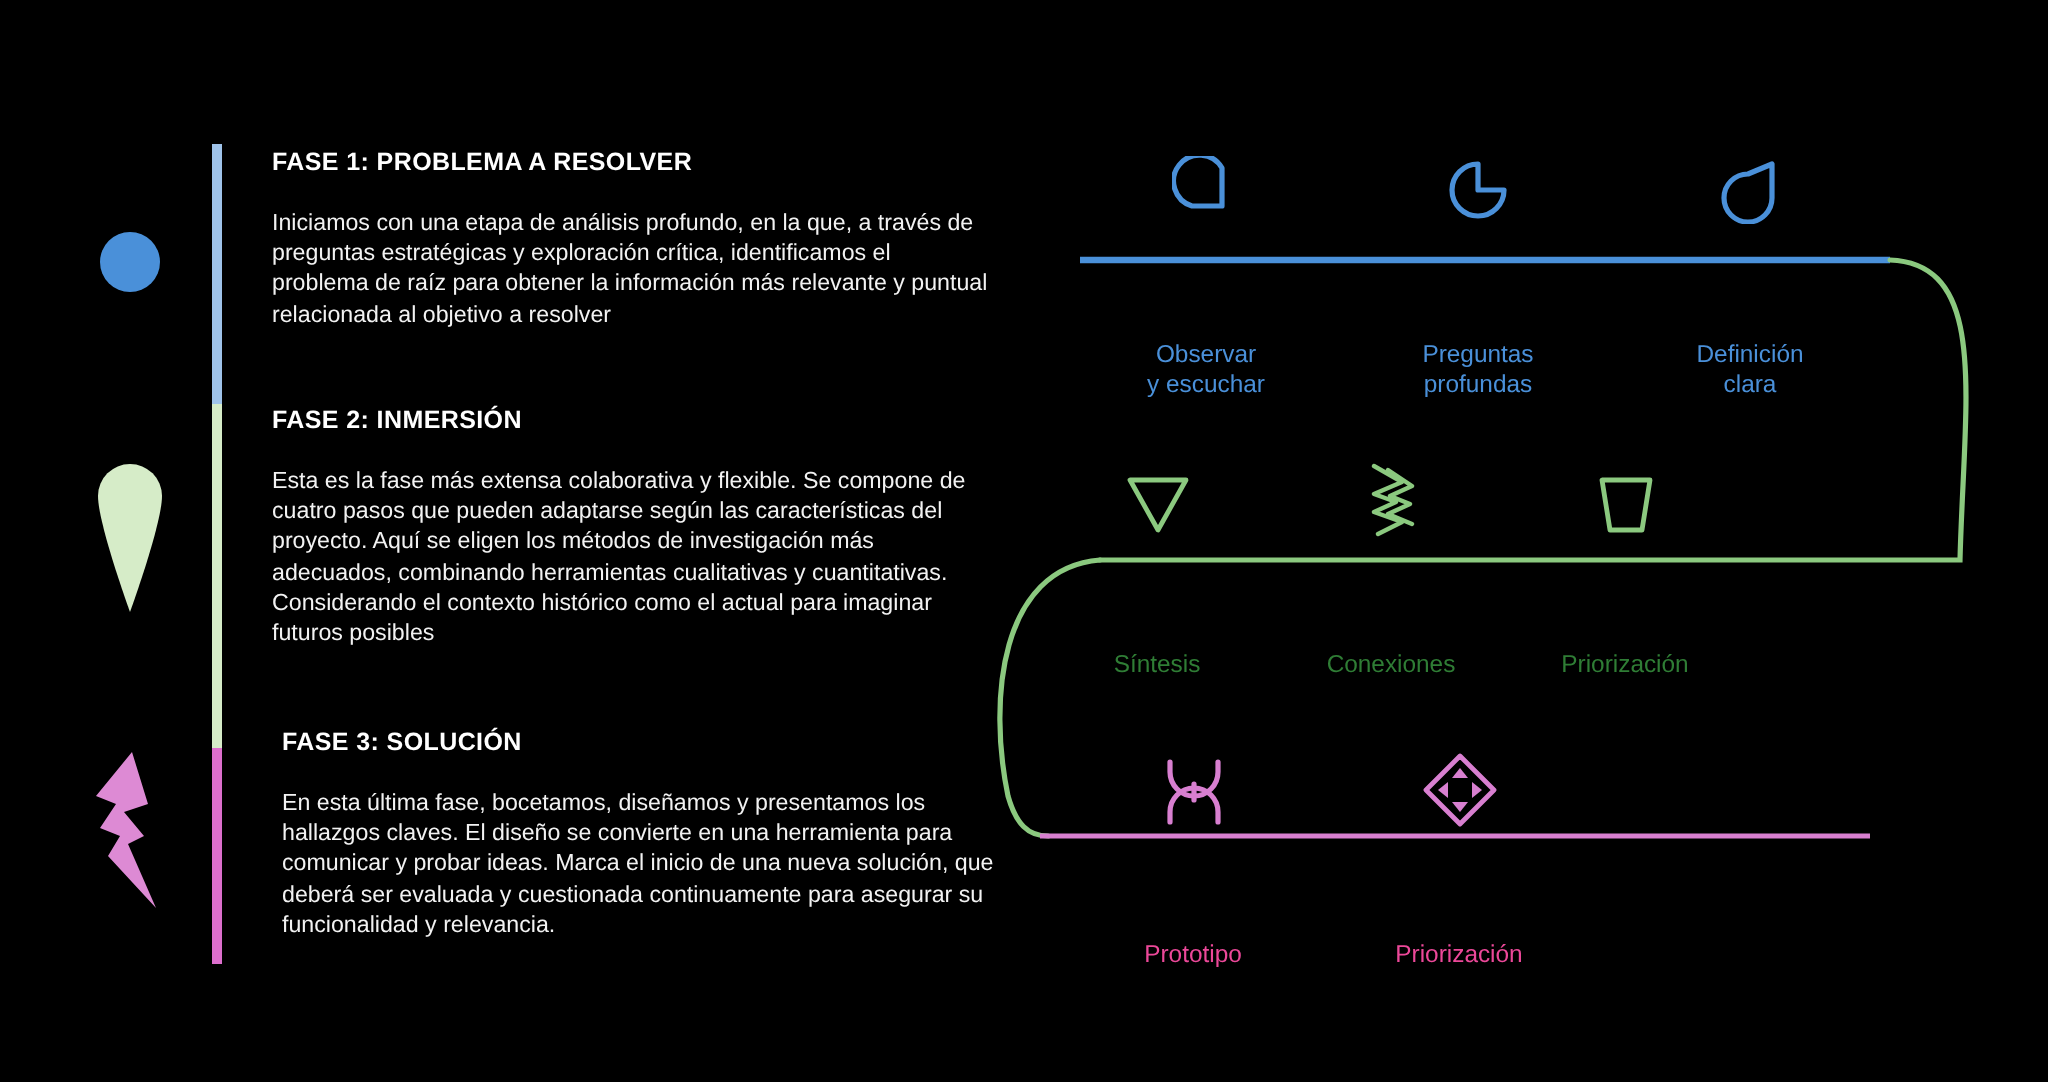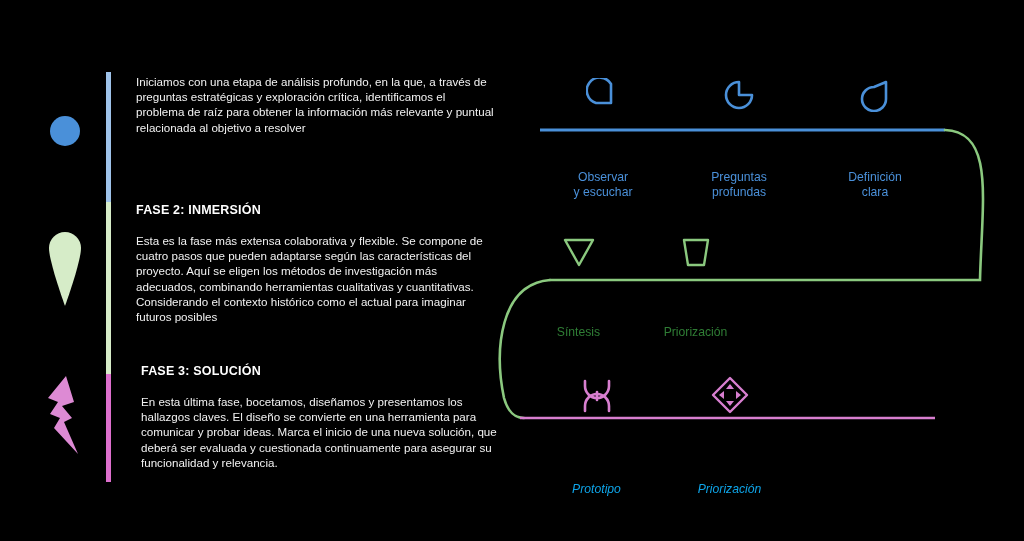--- a/index.html
+++ b/index.html
@@ -48,21 +48,21 @@
   #row-1 { left: 45px; top: 18px; width: 410px; }
   #row-2 { left: 30px; top: 175px; width: 470px; align-items: flex-end; }
   #row-3 { left: 40px; top: 320px; width: 400px; }
 
   #row-1 .icon-cell { width: 136px; }
   #row-2 .icon-cell { width: 117px; }
   #row-3 .icon-cell { width: 133px; }
 
   #row-1 .icon-label { color: #4a90d9; margin-top: 30px; }
   #row-2 .icon-label { color: #2f7d35; margin-top: 28px; }
-  #row-3 .icon-label { color: #0ea5e9; margin-top: 40px; font-style: italic; }
+  #row-3 .icon-label { color: #ec4899; margin-top: 28px; }
 
   .icon-box { height: 44px; display: flex; align-items: flex-end; justify-content: center; }
 </style>
 </head>
 <body>
 
 <div class="canvas">
 
   <div class="marker" id="marker-circle"></div>
 
@@ -78,20 +78,21 @@
     </svg>
   </div>
 
   <div id="phase-rail">
     <div class="rail-seg" id="rail-seg-1"></div>
     <div class="rail-seg" id="rail-seg-2"></div>
     <div class="rail-seg" id="rail-seg-3"></div>
   </div>
 
   <div class="phase" id="phase-1">
+    <div class="phase-title">FASE 1: PROBLEMA A RESOLVER</div>
     <div class="phase-body">Iniciamos con una etapa de análisis profundo, en la que, a través de preguntas estratégicas y exploración crítica, identificamos el problema de raíz para obtener la información más relevante y puntual relacionada al objetivo a resolver</div>
   </div>
 
   <div class="phase" id="phase-2">
     <div class="phase-title">FASE 2: INMERSIÓN</div>
     <div class="phase-body">Esta es la fase más extensa colaborativa y flexible. Se compone de cuatro pasos que pueden adaptarse según las características del proyecto. Aquí se eligen los métodos de investigación más adecuados, combinando herramientas cualitativas y cuantitativas. Considerando el contexto histórico como el actual para imaginar futuros posibles</div>
   </div>
 
   <div class="phase" id="phase-3">
     <div class="phase-title">FASE 3: SOLUCIÓN</div>
@@ -142,20 +143,29 @@
     </div>
 
     <div class="icon-row" id="row-2">
       <div class="icon-cell">
         <div class="icon-box">
           <svg class="icon-glyph" width="36" height="34" viewBox="0 0 36 34">
             <path d="M4 5 L32 5 L18 30 Z" fill="none" stroke="#8bc97f" stroke-width="2.4" stroke-linejoin="round"></path>
           </svg>
         </div>
         <div class="icon-label">Síntesis</div>
+      </div>
+      <div class="icon-cell">
+        <div class="icon-box">
+          <svg class="icon-glyph" width="30" height="38" viewBox="0 0 30 38">
+            <path d="M6 2 L20 10 L6 16 L17 20 L6 25 L20 30 L8 36" fill="none" stroke="#8bc97f" stroke-width="2.2" stroke-linejoin="round" stroke-linecap="round"></path>
+            <path d="M13 4 L25 12 L14 17 L24 21 L13 26 L25 31" fill="none" stroke="#8bc97f" stroke-width="2.2" stroke-linejoin="round" stroke-linecap="round"></path>
+          </svg>
+        </div>
+        <div class="icon-label">Conexiones</div>
       </div>
       <div class="icon-cell">
         <div class="icon-box">
           <svg class="icon-glyph" width="34" height="34" viewBox="0 0 34 34">
             <path d="M5 5 L29 5 L25 30 L9 30 Z" fill="none" stroke="#8bc97f" stroke-width="2.4" stroke-linejoin="round"></path>
           </svg>
         </div>
         <div class="icon-label">Priorización</div>
       </div>
     </div>

